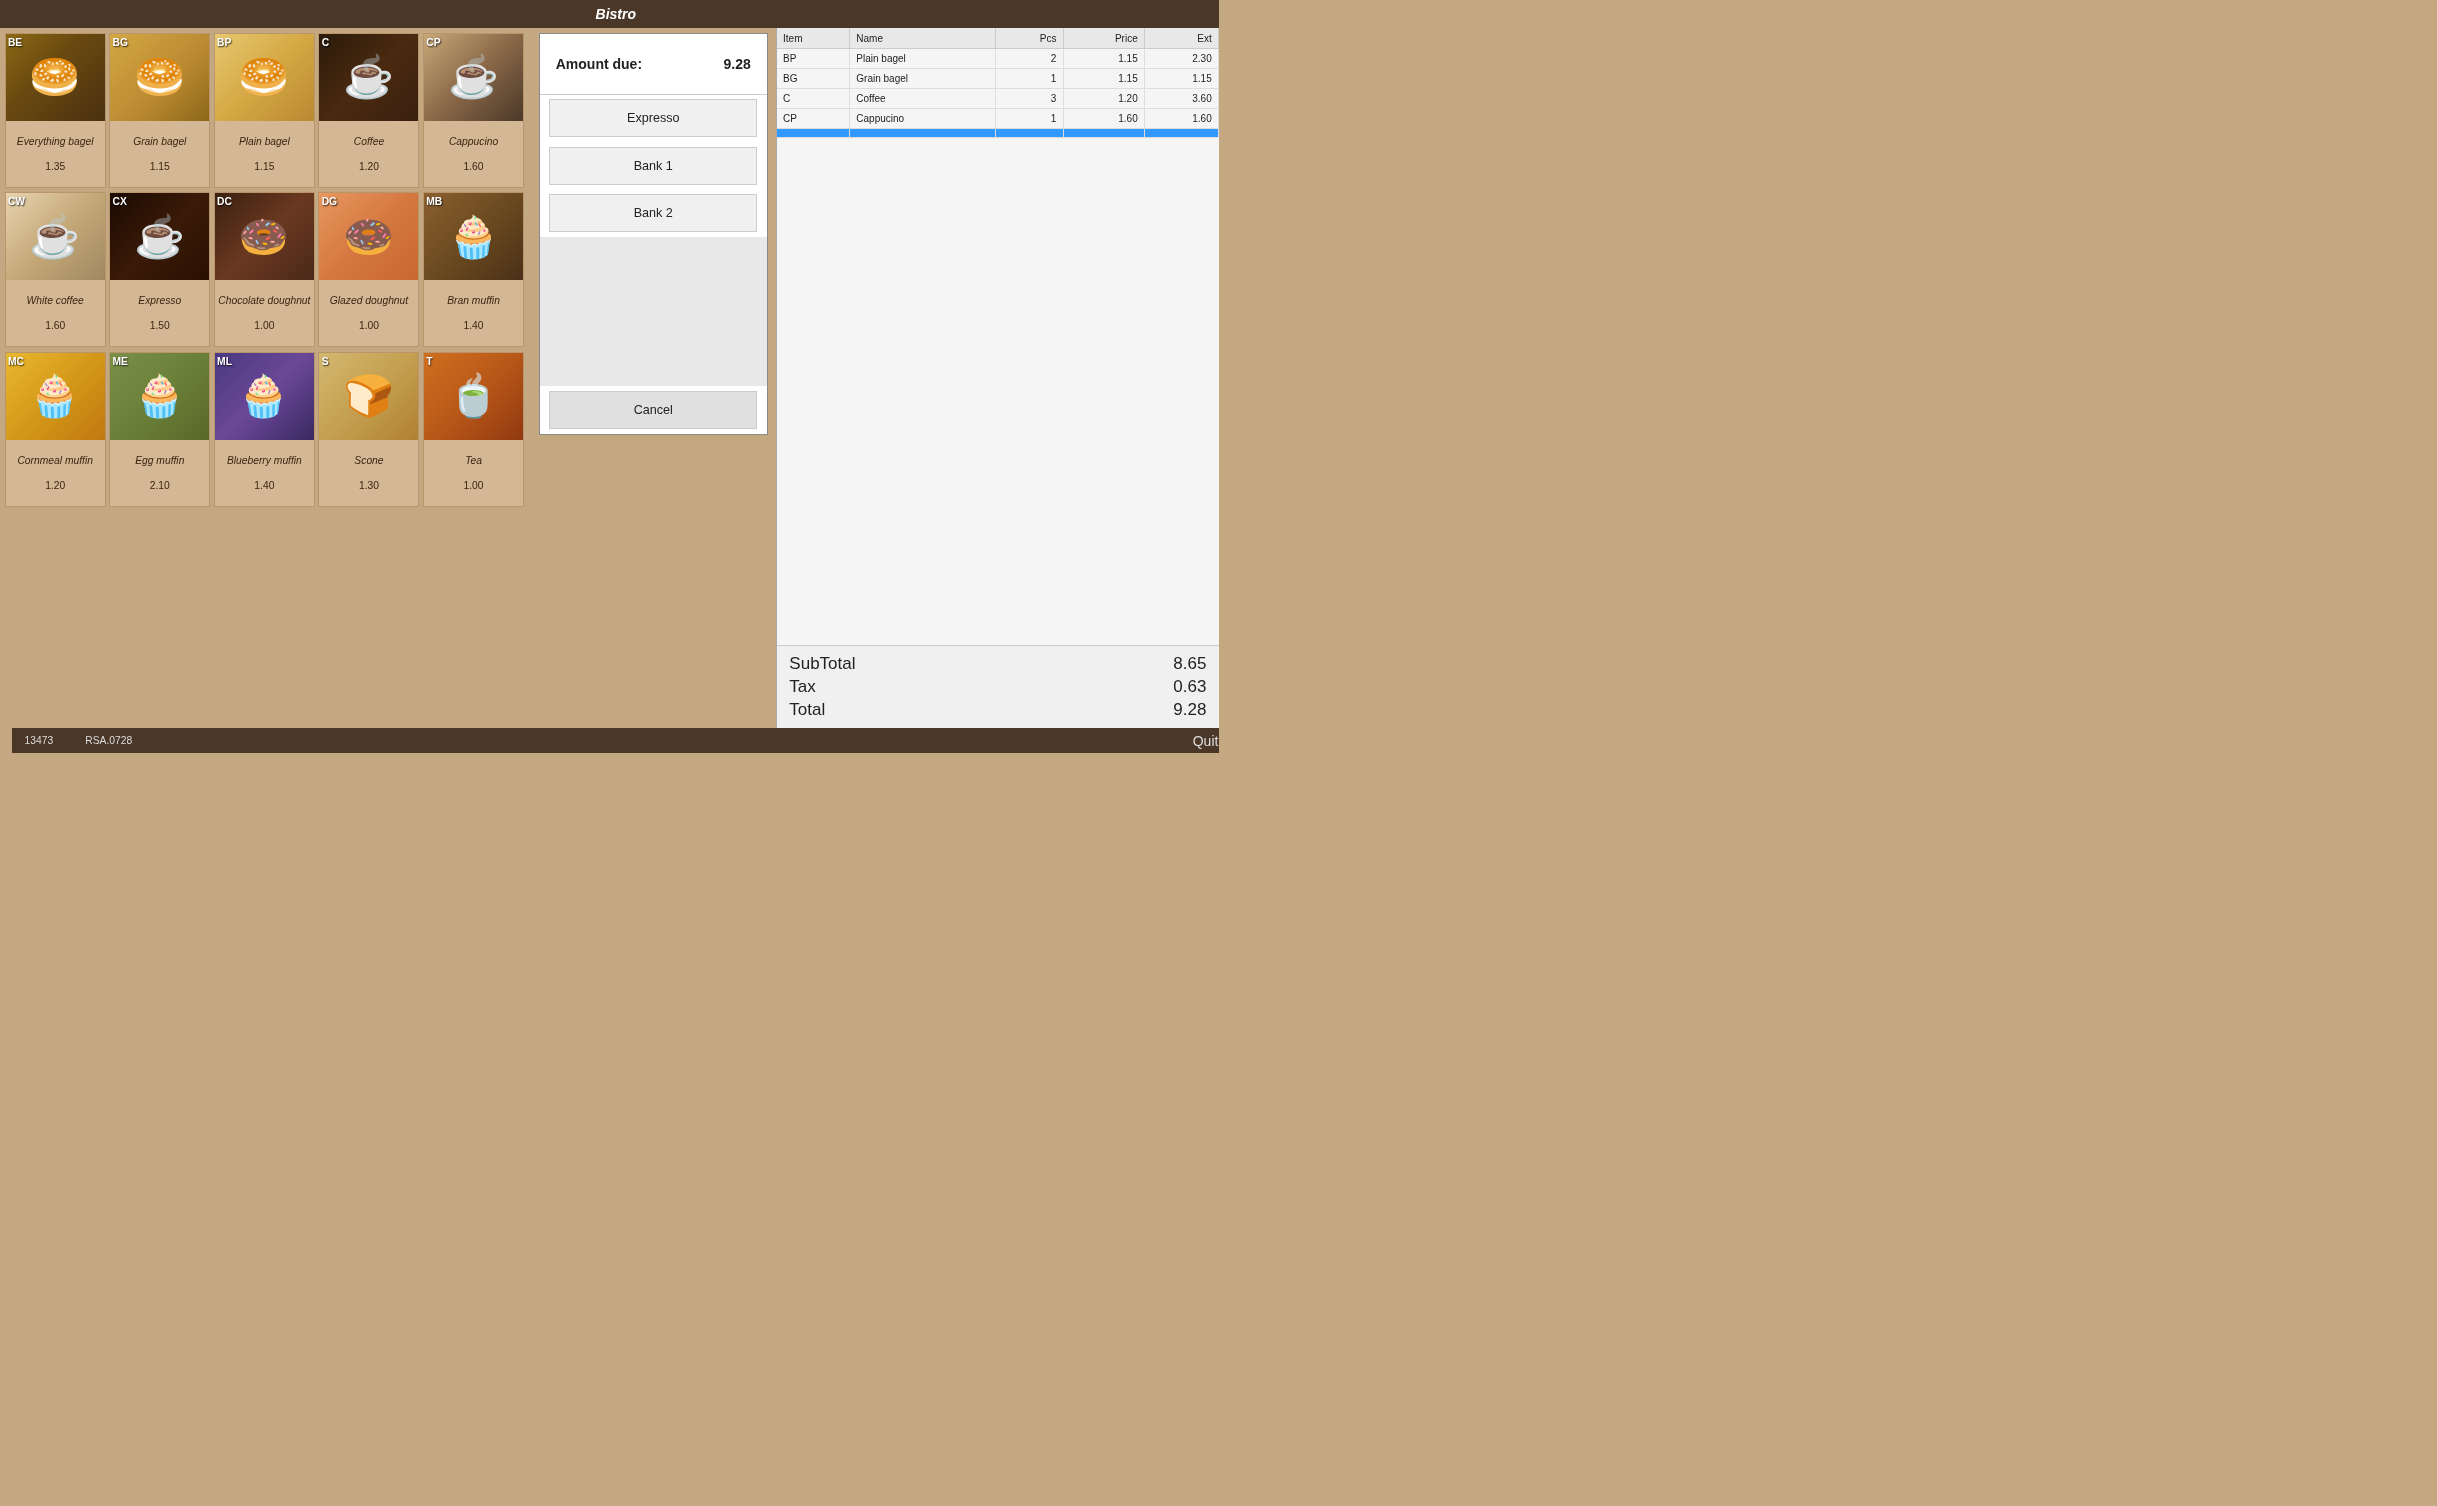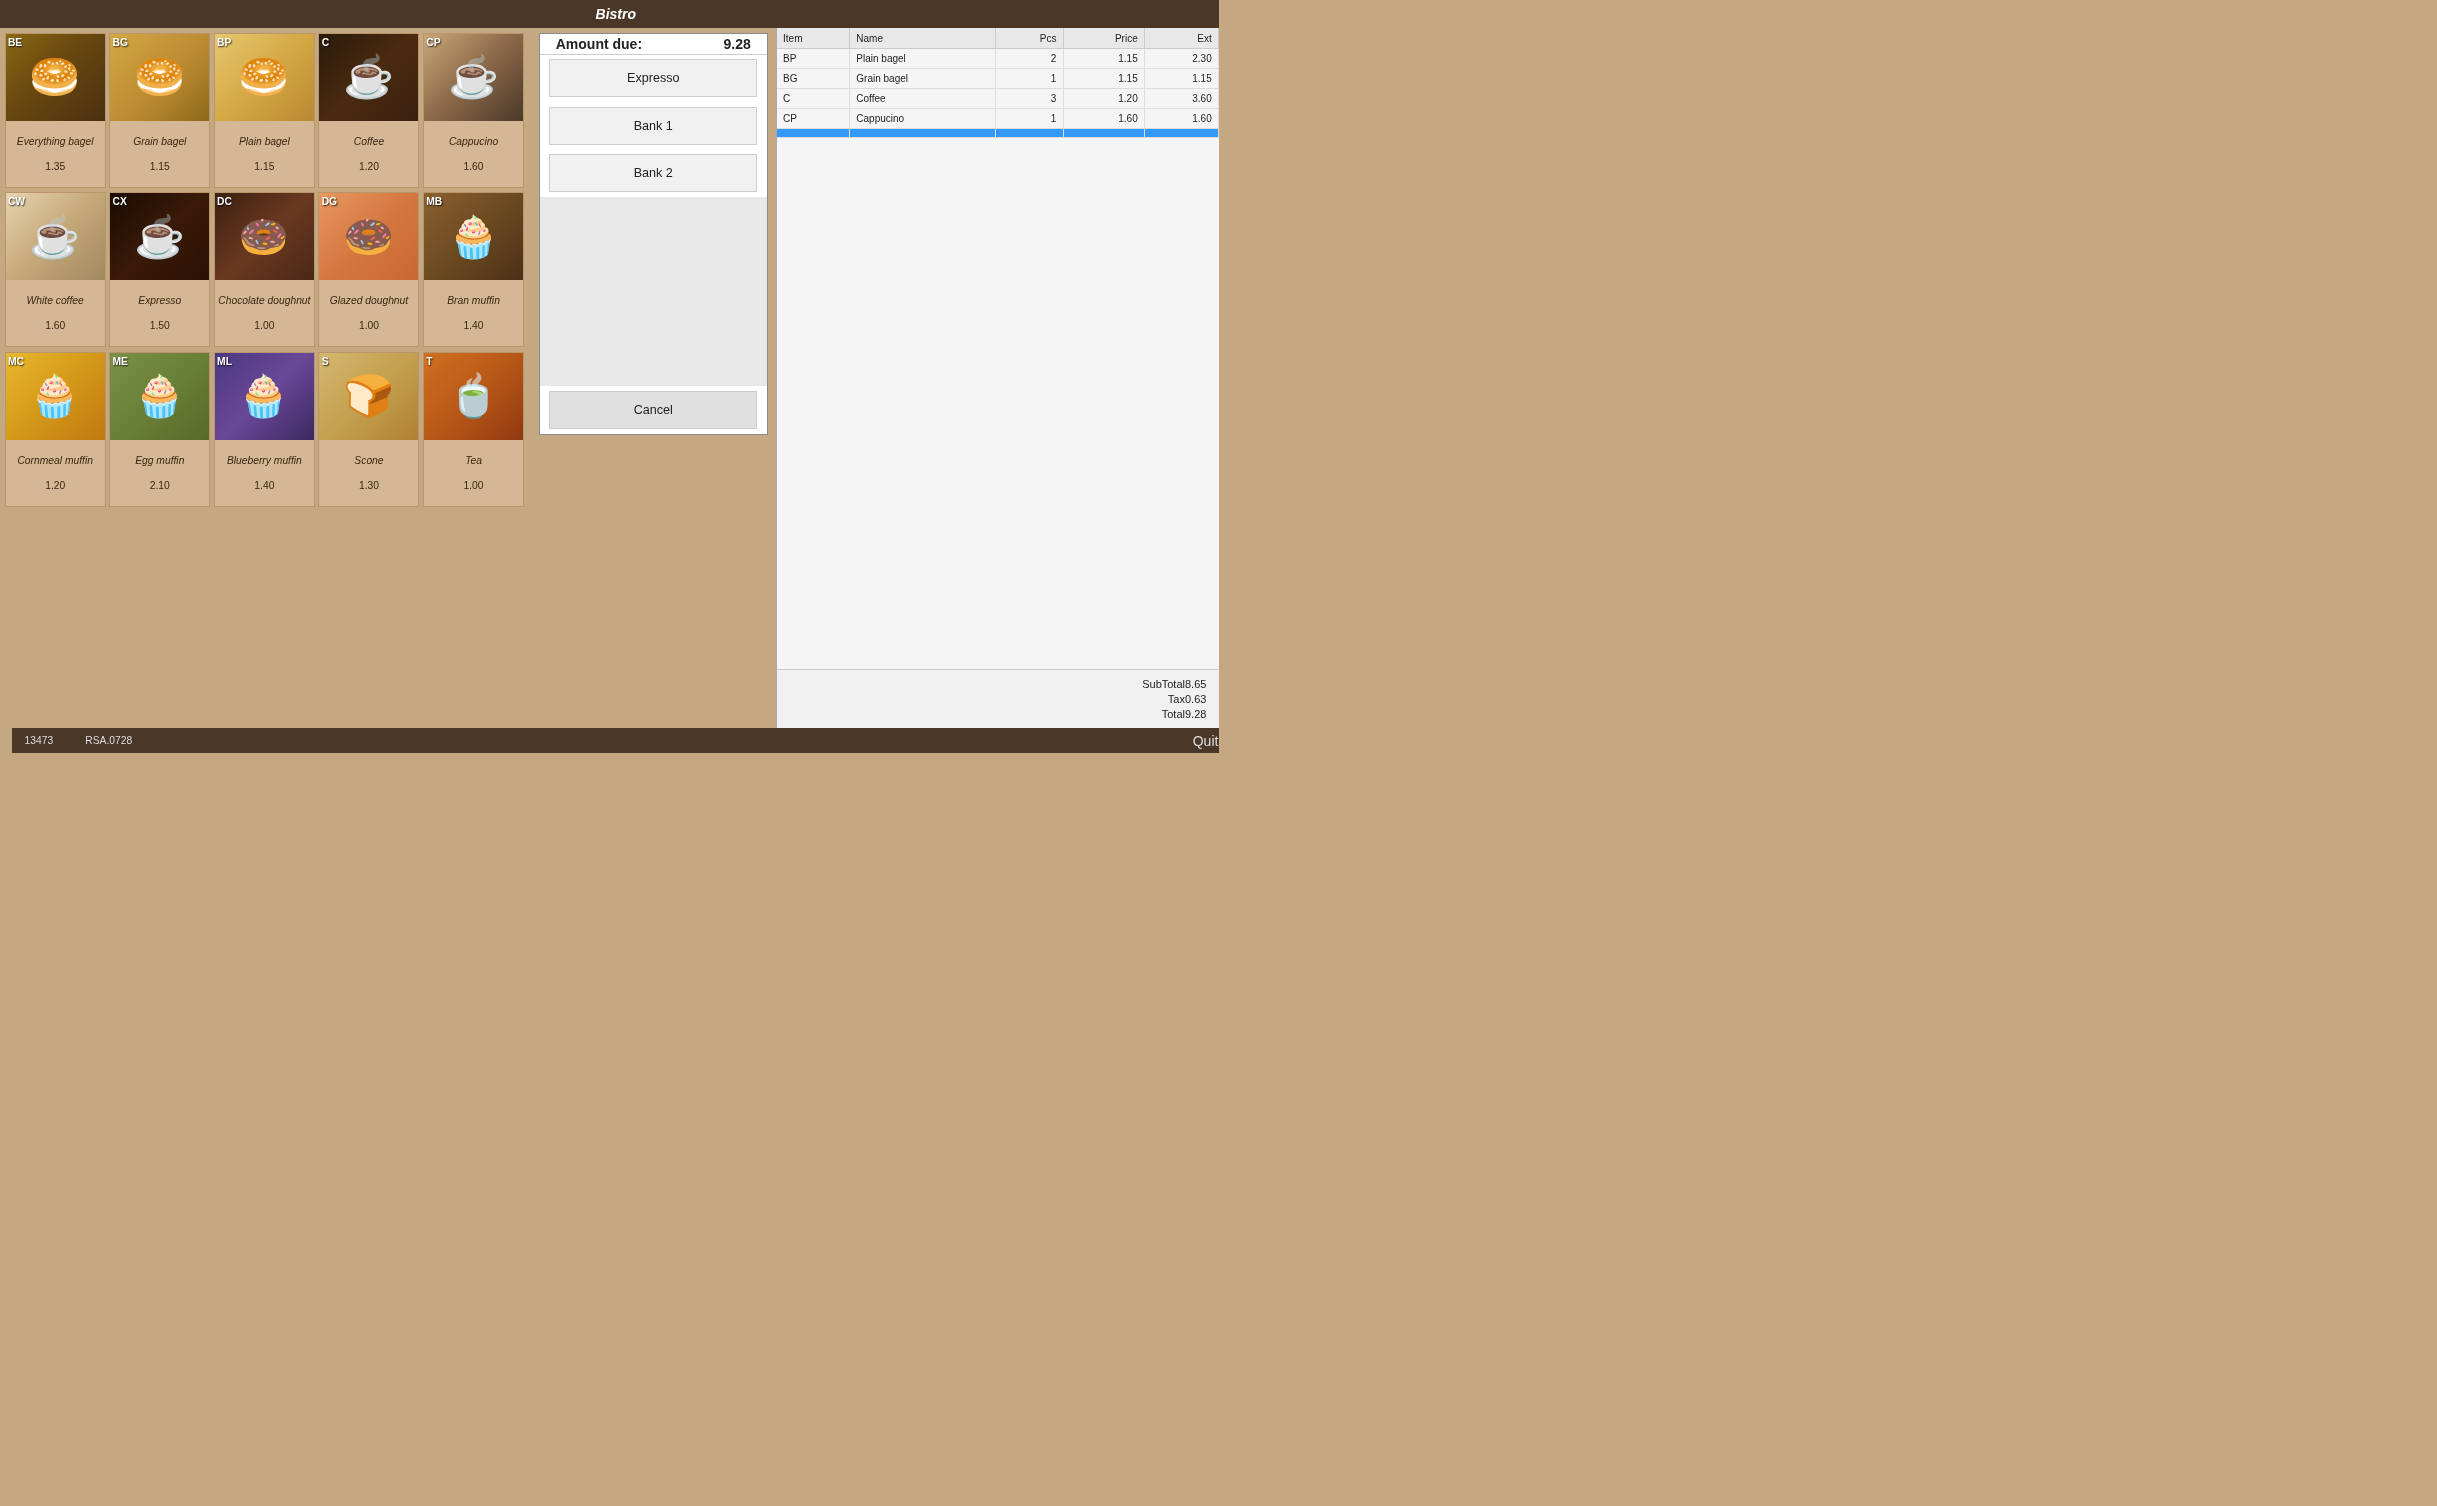--- a/index.html
+++ b/index.html
@@ -116,21 +116,21 @@
       height: 402px;
       margin: 4.7px 8px;
       background-color: white;
       border: 1.6px solid #8a8a8a;
       display: flex;
       flex-direction: column;
       align-items: stretch;
     }
 
     #amount-due-section {
-      padding: 2px 16px;
+      padding: 22px 16px;
       border-bottom: 0.8px solid #ccc;
       display: flex;
       flex-direction: row;
       justify-content: space-between;
       align-items: flex-end;
     }
 
     #amount-due-label {
       font-size: 14px;
       font-weight: bold;
@@ -233,23 +233,23 @@
 
     
     #order-summary {
       background-color: #f0f0f0;
       border-top: 0.8px solid #ccc;
       padding: 6.3px 12.6px;
     }
 
     .summary-row {
       display: flex;
-      justify-content: flex-end;
+      justify-content: space-between;
       padding: 1.6px 0;
-      font-size: 11px;
+      font-size: 17px;
       color: #222;
     }
 
     
     #statusbar {
       width: 100%;
       height: 25px;
       background-color: #4a3728;
       display: flex;
       align-items: center;

